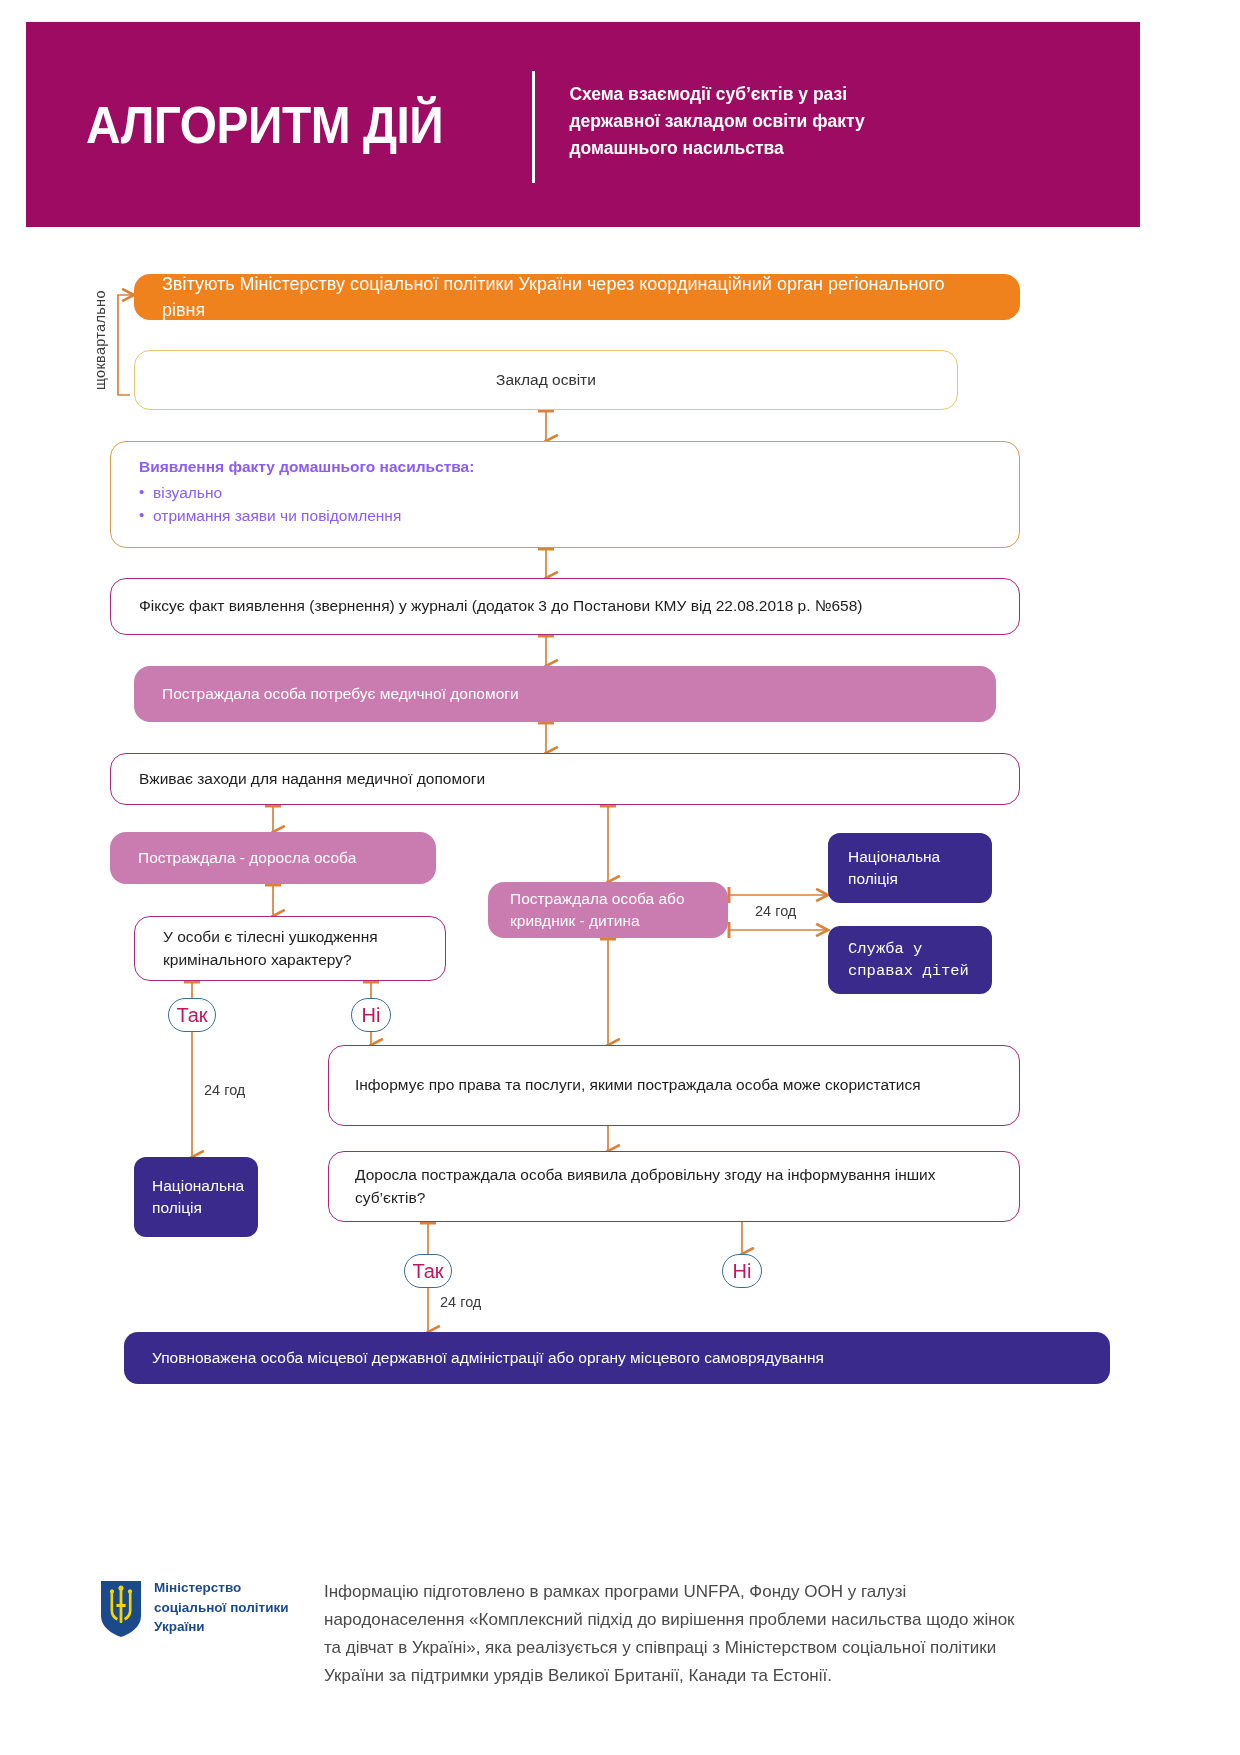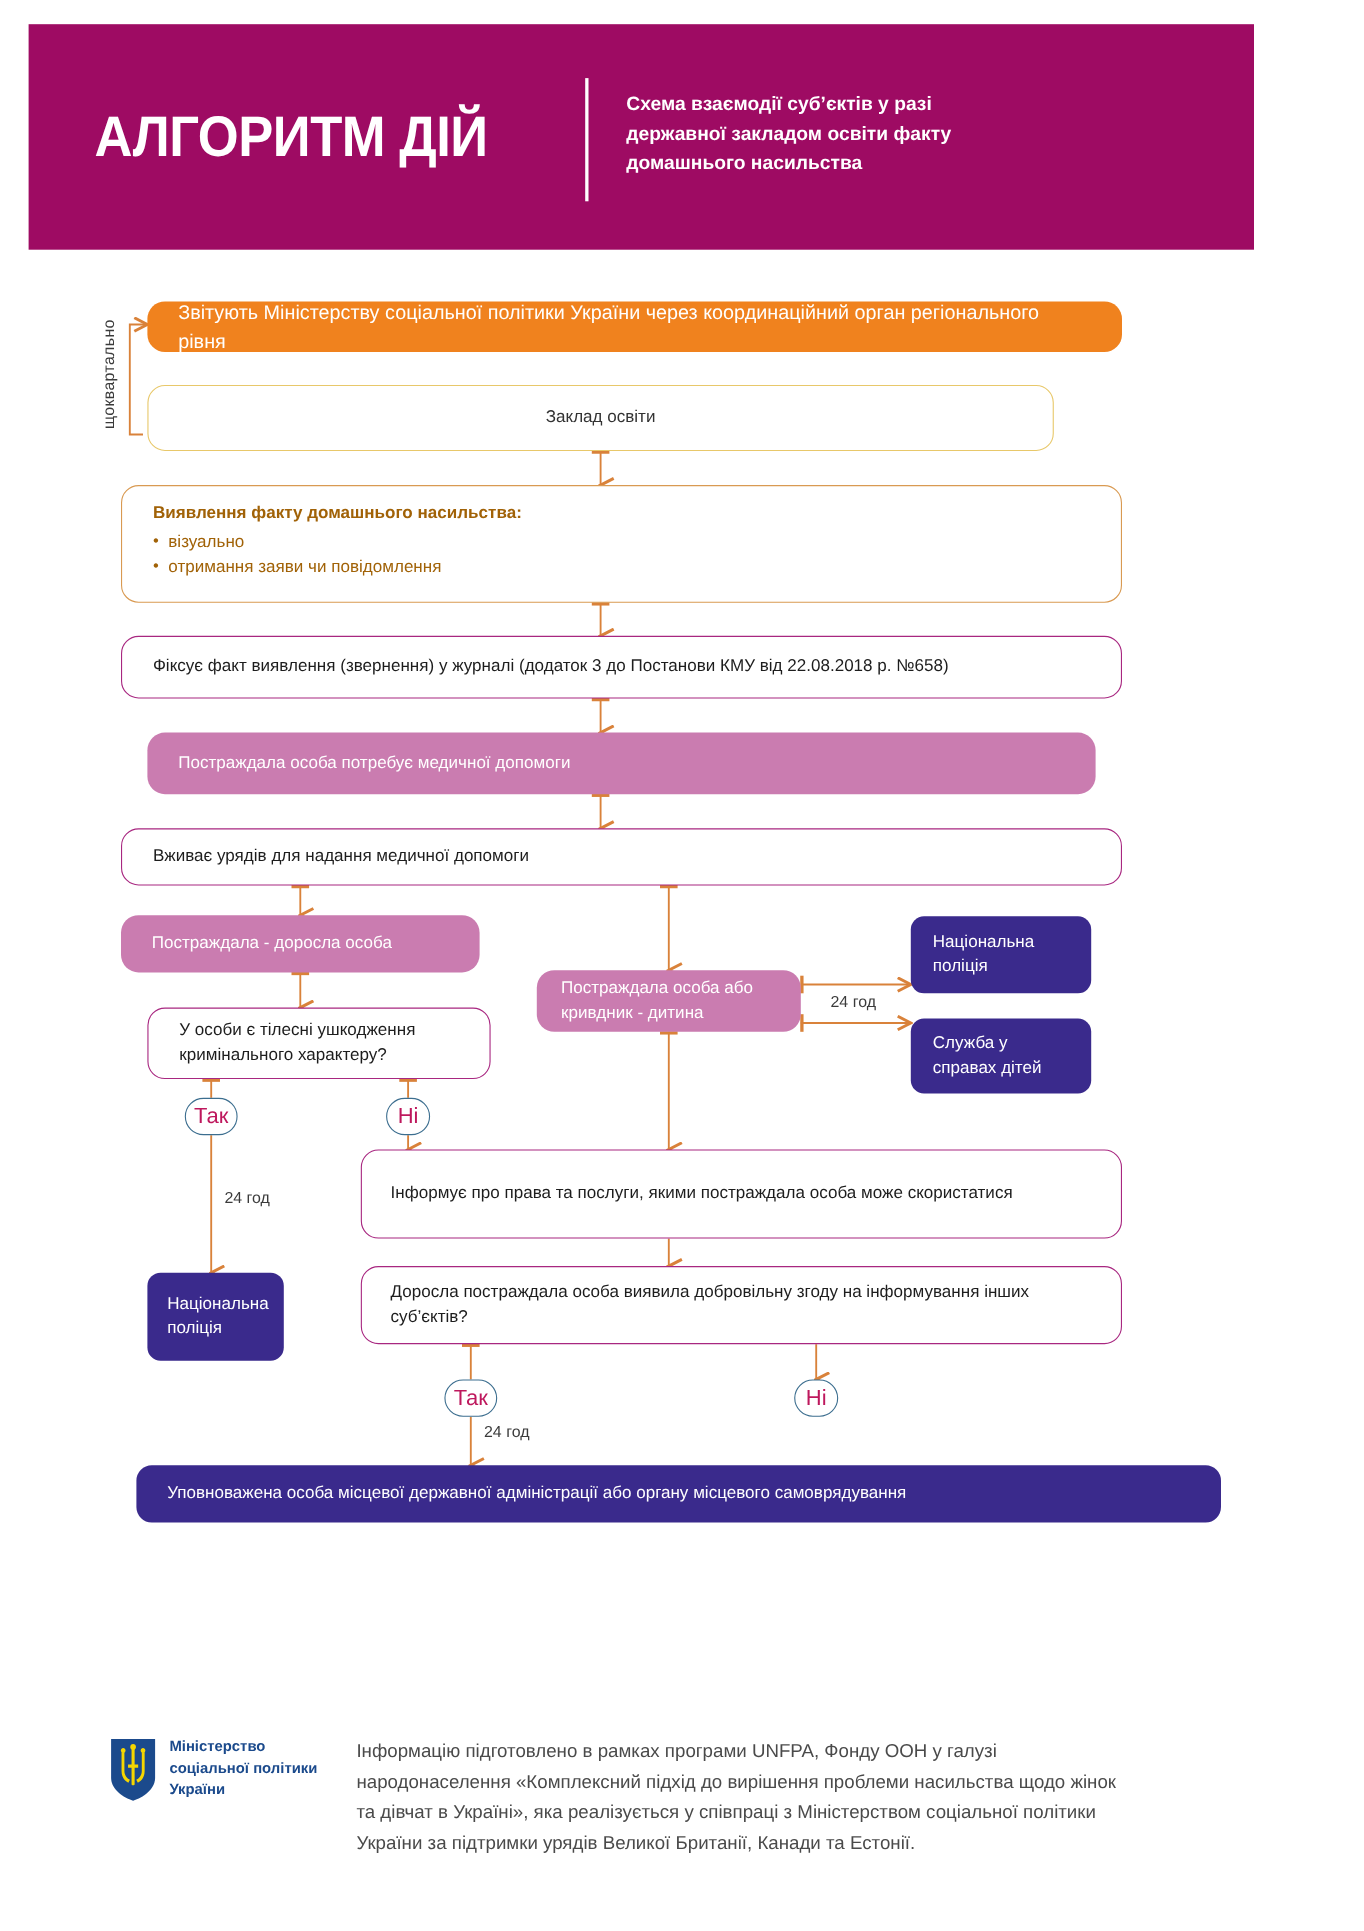--- a/index.html
+++ b/index.html
@@ -92,21 +92,21 @@
     font-size: 18px;
   }
   .yellow-outline {
     background: #ffffff;
     border: 1.6px solid #e8c86a;
     color: #333333;
   }
   .tan-outline {
     background: #ffffff;
     border: 1.6px solid #d99a52;
-    color: #a16207;
+    color: #8b5cf6;
   }
   .magenta-outline {
     background: #ffffff;
     border: 1.6px solid #a82780;
     color: #1d1d1d;
   }
   .pink-fill {
     background: #ca7cb0;
     color: #ffffff;
     font-size: 15.5px;
@@ -282,41 +282,41 @@
 
   <div class="box magenta-outline" style="left:110px; top:578px; width:910px; height:57px;">
     <div class="pad">Фіксує факт виявлення (звернення) у журналі (додаток 3 до Постанови КМУ від 22.08.2018 р. №658)</div>
   </div>
 
   <div class="box pink-fill" style="left:134px; top:666px; width:862px; height:56px;">
     <div class="pad">Постраждала особа потребує медичної допомоги</div>
   </div>
 
   <div class="box magenta-outline" style="left:110px; top:753px; width:910px; height:52px;">
-    <div class="pad">Вживає урядів для надання медичної допомоги</div>
+    <div class="pad">Вживає заходи для надання медичної допомоги</div>
   </div>
 
   <div class="box pink-fill" style="left:110px; top:832px; width:326px; height:52px;">
     <div class="pad">Постраждала - доросла особа</div>
   </div>
 
   <div class="box magenta-outline" style="left:134px; top:916px; width:312px; height:65px;">
     <div class="pad">У особи є тілесні ушкодження кримінального характеру?</div>
   </div>
 
   <div class="box pink-fill" style="left:488px; top:882px; width:240px; height:56px;">
     <div class="pad" style="padding:0 22px;">Постраждала особа або кривдник - дитина</div>
   </div>
 
   <div class="box indigo-fill" style="left:828px; top:833px; width:164px; height:70px;">
     <div class="pad" style="padding:0 20px;">Національна поліція</div>
   </div>
 
   <div class="box indigo-fill" style="left:828px; top:926px; width:164px; height:68px;">
-    <div class="pad" style="padding:0 20px;">Служба у справах дітей</div>
+    <div class="pad" style="padding:0 20px;font-family:Liberation Mono, monospace;">Служба у справах дітей</div>
   </div>
 
   <div class="edge-label" style="left:755px; top:903px;">24 год</div>
 
   <div class="pill" style="left:168px; top:998px; width:48px;">Так</div>
   <div class="pill" style="left:351px; top:998px; width:40px;">Ні</div>
 
   <div class="edge-label" style="left:204px; top:1082px;">24 год</div>
 
   <div class="box indigo-fill" style="left:134px; top:1157px; width:124px; height:80px;">

